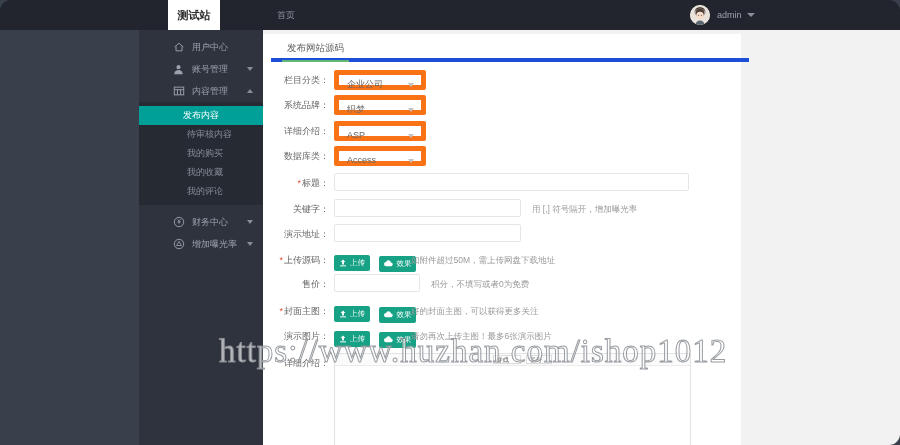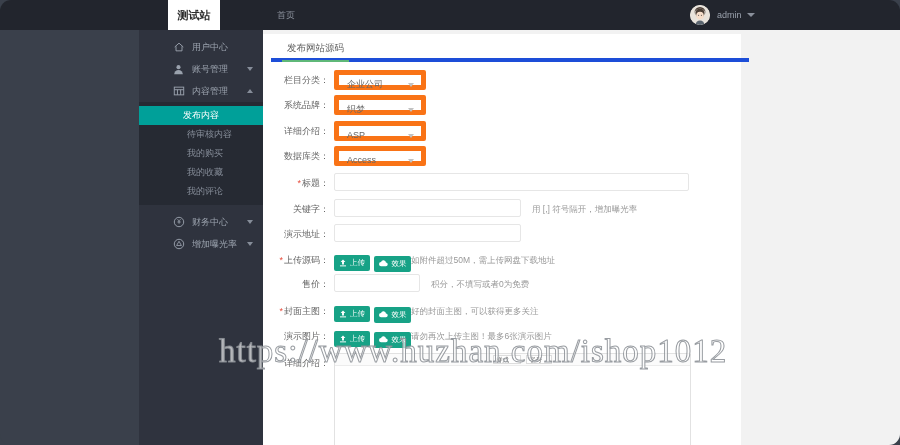--- a/index.html
+++ b/index.html
@@ -55,21 +55,21 @@
   .txt{ height:18px; border:1px solid #e6e6e6; border-radius:2px; background:#fff;
         font-size:9px; color:#333; padding:0 6px; outline:none; font-family:"Liberation Sans",sans-serif; }
   .txt.w-title{ width:355px; }
   .txt.w-mid{ width:187px; }
   .txt.w-small{ width:86px; }
 
   .hint{ position:absolute; top:0; height:20px; line-height:20px; font-size:8.5px; color:#999; white-space:nowrap; }
 
   .btn{ display:inline-flex; align-items:center; justify-content:center; height:16px; padding:0 5px;
         background:#17a286; color:#fff; font-size:7.5px; border:none; border-radius:2px;
-        cursor:pointer; font-family:"Liberation Sans",sans-serif; }
+        margin-right:5px; cursor:pointer; font-family:"Liberation Sans",sans-serif; }
   .btn svg{ margin-right:3px; }
   .btnrow .fld{ top:3px; }
 
   .editor{ position:absolute; left:71px; top:319px; width:357px; height:126px;
            border:1px solid #e2e2e2; border-radius:2px; background:#fff; }
   .editor-toolbar{ position:relative; height:12px; border-bottom:1px solid #ececec; background:#fbfbfb; }
   .mini-dd{ position:absolute; top:1px; height:9px; background:#fff; border:1px solid #ddd;
             font-size:6.5px; color:#555; line-height:7px; padding:0 2px; cursor:pointer; }
   .mini-dd.dd1{ left:158px; width:28px; }
   .mini-dd.dd2{ left:191px; width:26px; }

